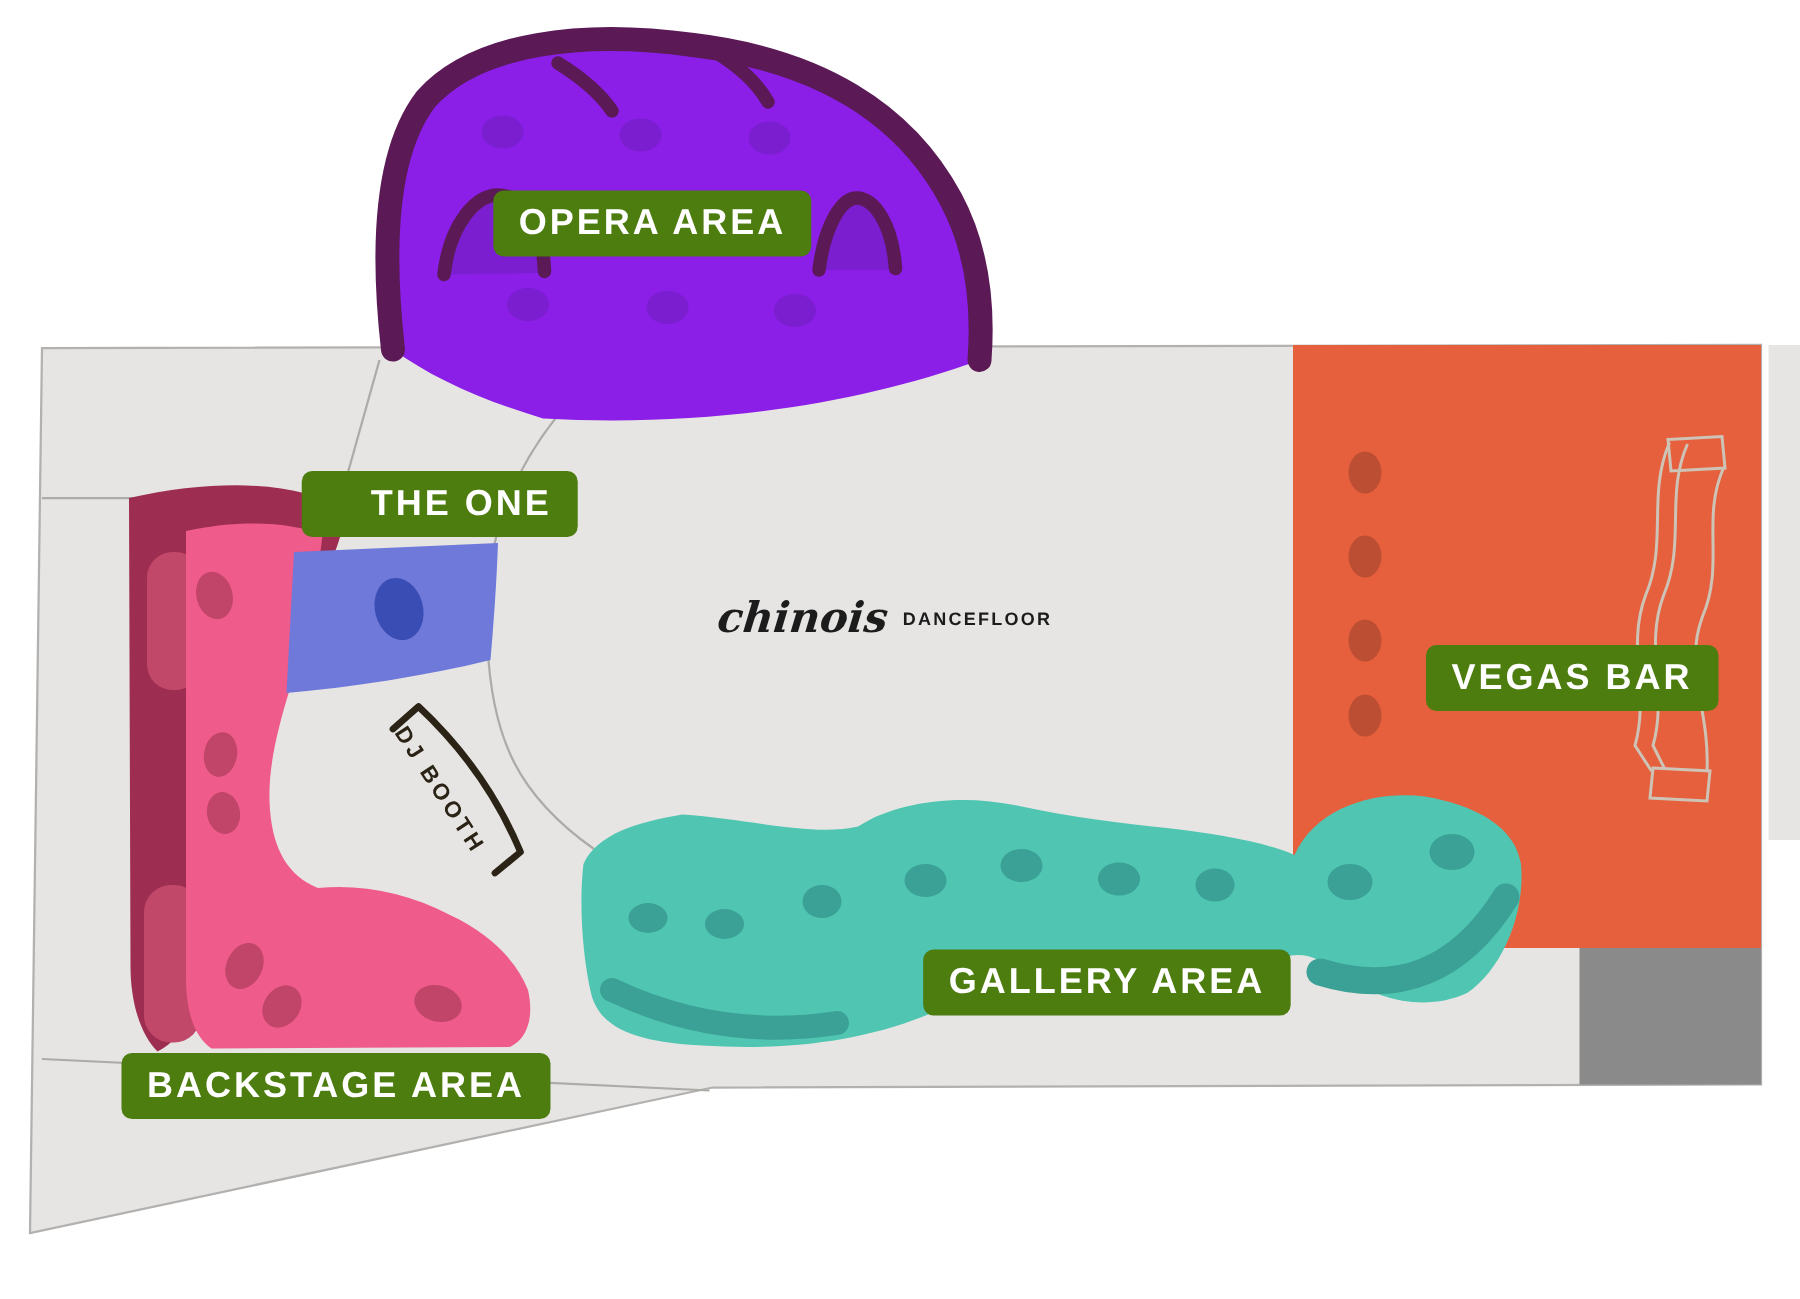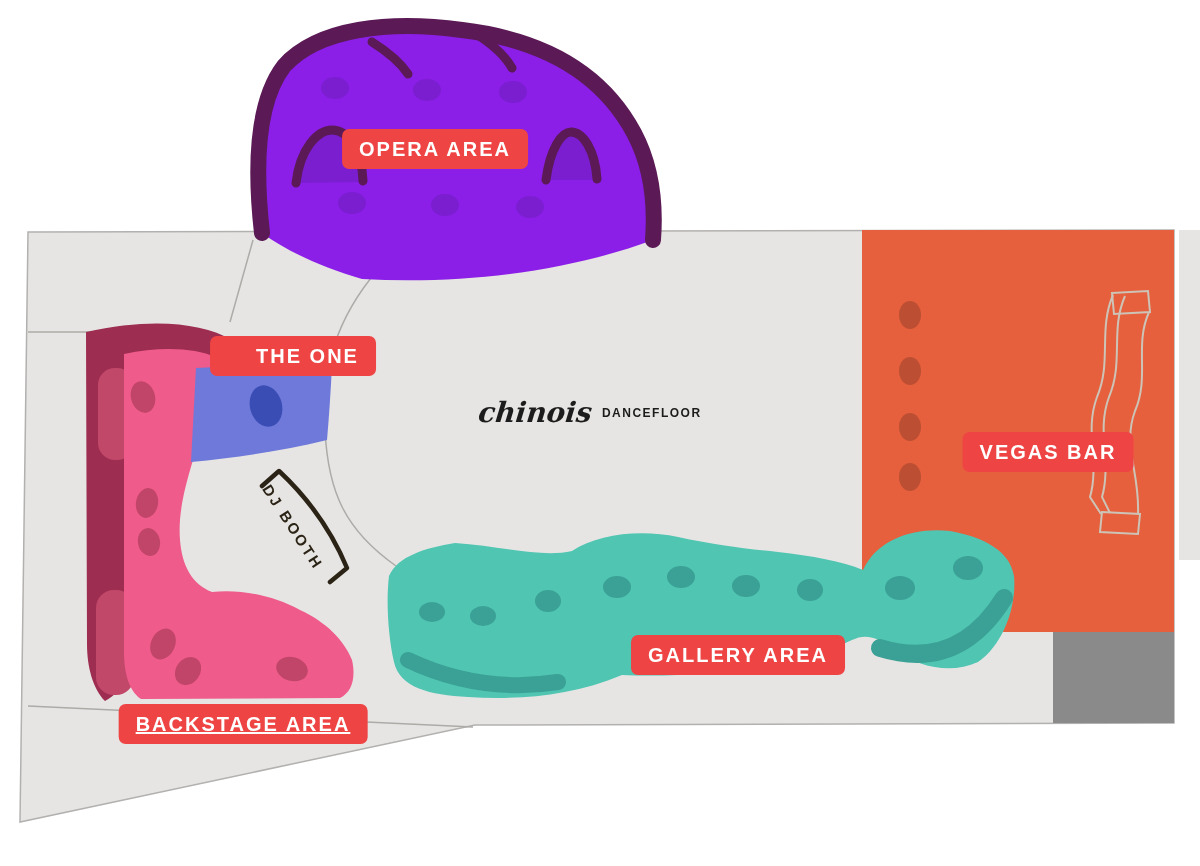--- a/index.html
+++ b/index.html
@@ -1,20 +1,20 @@
 <!DOCTYPE html>
 <html><head>
 <meta charset="utf-8">
 <style>
   html,body{margin:0;padding:0;background:#FFFFFF;}
   .canvas{position:relative;width:1200px;height:866px;background:#FFFFFF;overflow:hidden;
           font-family:"Liberation Sans",sans-serif;}
   svg.plan{position:absolute;left:0;top:0;}
-  .chip{position:absolute;transform:translate(-50%,-50%);background:#ef4444;color:#FFFFFF;
-        font-weight:700;font-size:20px;letter-spacing:2px;line-height:1;
+  .chip{position:absolute;transform:translate(-50%,-50%);background:#4d7c0f;color:#FFFFFF;
+        font-weight:700;font-size:24px;letter-spacing:2px;line-height:1;
         padding:10px 17px;border-radius:7px;white-space:nowrap;}
   .df-text{position:absolute;transform:translate(-50%,-50%);display:flex;align-items:center;gap:10px;
            color:#1C1C1C;white-space:nowrap;}
   .df-brand{font-family:"DejaVu Serif",serif;font-style:italic;font-weight:700;font-size:28px;
             transform:skewX(-6deg);}
   .df-label{font-weight:700;font-size:12px;letter-spacing:1.5px;}
   .dj-text{position:absolute;transform:translate(-50%,-50%) rotate(57deg);color:#2B2416;
            font-weight:700;font-size:15px;letter-spacing:2.5px;white-space:nowrap;}
 </style>
 </head>
@@ -128,18 +128,18 @@
 </svg>
 
 <div class="dj-text" style="left:293px;top:527px;">DJ BOOTH</div>
 
 <div class="df-text" style="left:590px;top:412px;">
   <span class="df-brand">chinois</span>
   <span class="df-label">DANCEFLOOR</span>
 </div>
 
 <div class="chip" style="left:435px;top:149px;">OPERA AREA</div>
-<div class="chip" style="left:293px;top:356px;padding-left:46px;">THE ONE</div>
+<div class="chip" style="left:293px;top:336px;padding-left:46px;">THE ONE</div>
 <div class="chip" style="left:1048px;top:412px;margin-top:40px;">VEGAS BAR</div>
 <div class="chip" style="left:738px;top:655px;text-align:center;">GALLERY AREA</div>
-<div class="chip" style="left:243px;top:724px;text-decoration:underline;">BACKSTAGE AREA</div>
+<div class="chip" style="left:224px;top:724px;">BACKSTAGE AREA</div>
 
 </div>
 
 </body></html>

